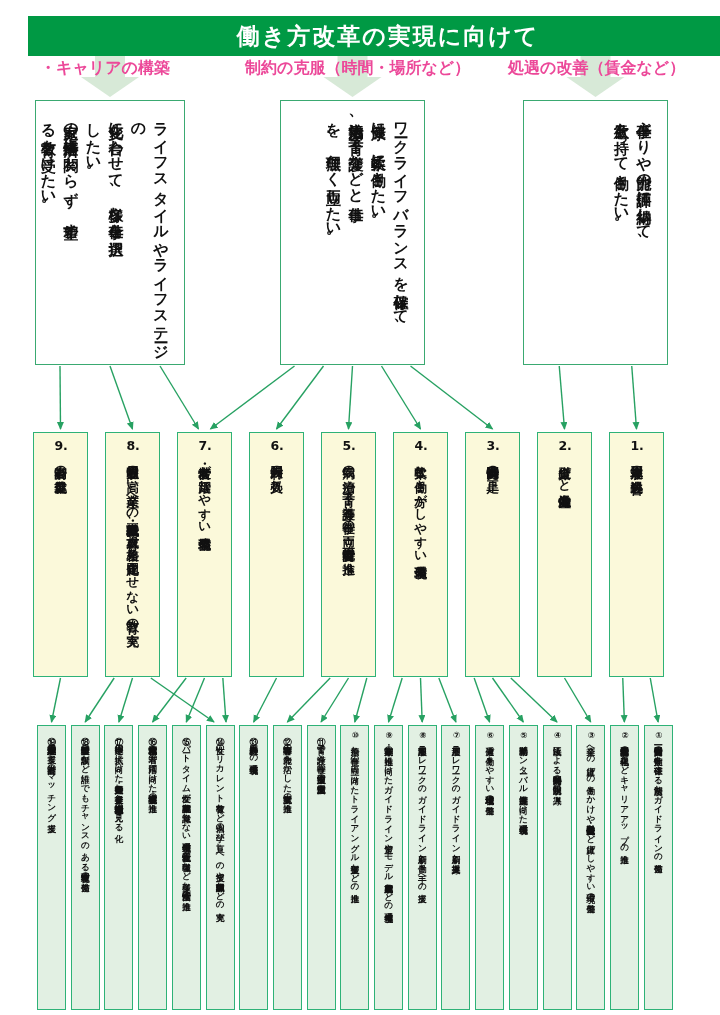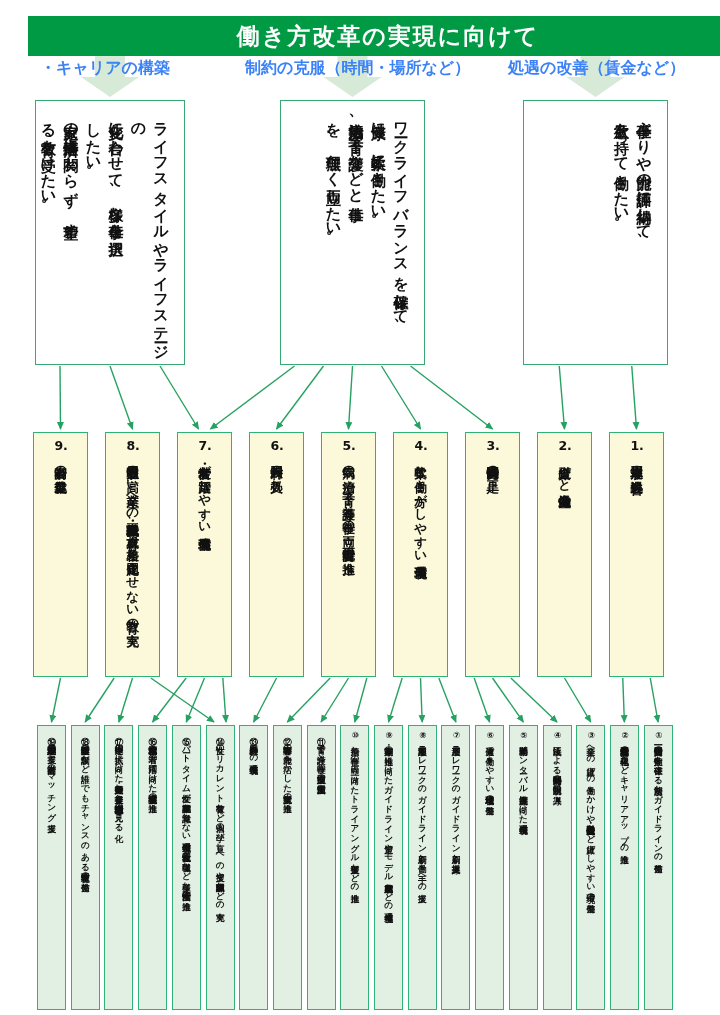--- a/index.html
+++ b/index.html
@@ -2,21 +2,21 @@
 <html style="--header: #009944; --border: #2eb277; --vborder: #3aa971; --tfill: #fbf9da; --mfill: #e2f0e3; --text: #111111;"><head>
 <meta charset="utf-8">
 <style>
   html,body{margin:0;padding:0;background:#ffffff;}
   body{font-family:"DejaVu Sans","Liberation Sans",sans-serif;color:var(--text,#111);}
   .stage{position:relative;width:720px;height:1015px;overflow:hidden;background:#fff;}
   #arrows{position:absolute;left:0;top:0;width:720px;height:1015px;pointer-events:none;}
   #titlebar{position:absolute;left:0;top:16px;width:720px;height:40px;background:var(--header,#009944);
     display:flex;align-items:center;justify-content:center;margin-left:28px;}
   #titlebar span{color:#fff;font-size:23px;font-weight:bold;letter-spacing:2px;}
-  .plabel{position:absolute;top:58px;font-size:16px;font-weight:600;color:#3b82f6;white-space:nowrap;}
+  .plabel{position:absolute;top:58px;font-size:16px;font-weight:600;color:#ec4899;white-space:nowrap;}
   #label-career{left:40px;}
   #label-constraint{left:245px;}
   #label-treatment{left:508px;}
   .voice{position:absolute;top:100px;height:265px;background:#fff;
     border:1.5px solid var(--vborder,#3aa971);box-sizing:border-box;
     writing-mode:vertical-rl;white-space:pre-line;font-size:15px;line-height:1.5;
     font-weight:600;padding:11px 12px;overflow:hidden;}
   #voice-career{left:35px;width:150px;}
   #voice-constraint{left:280px;width:145px;}
   #voice-treatment{left:523px;width:145px;}

